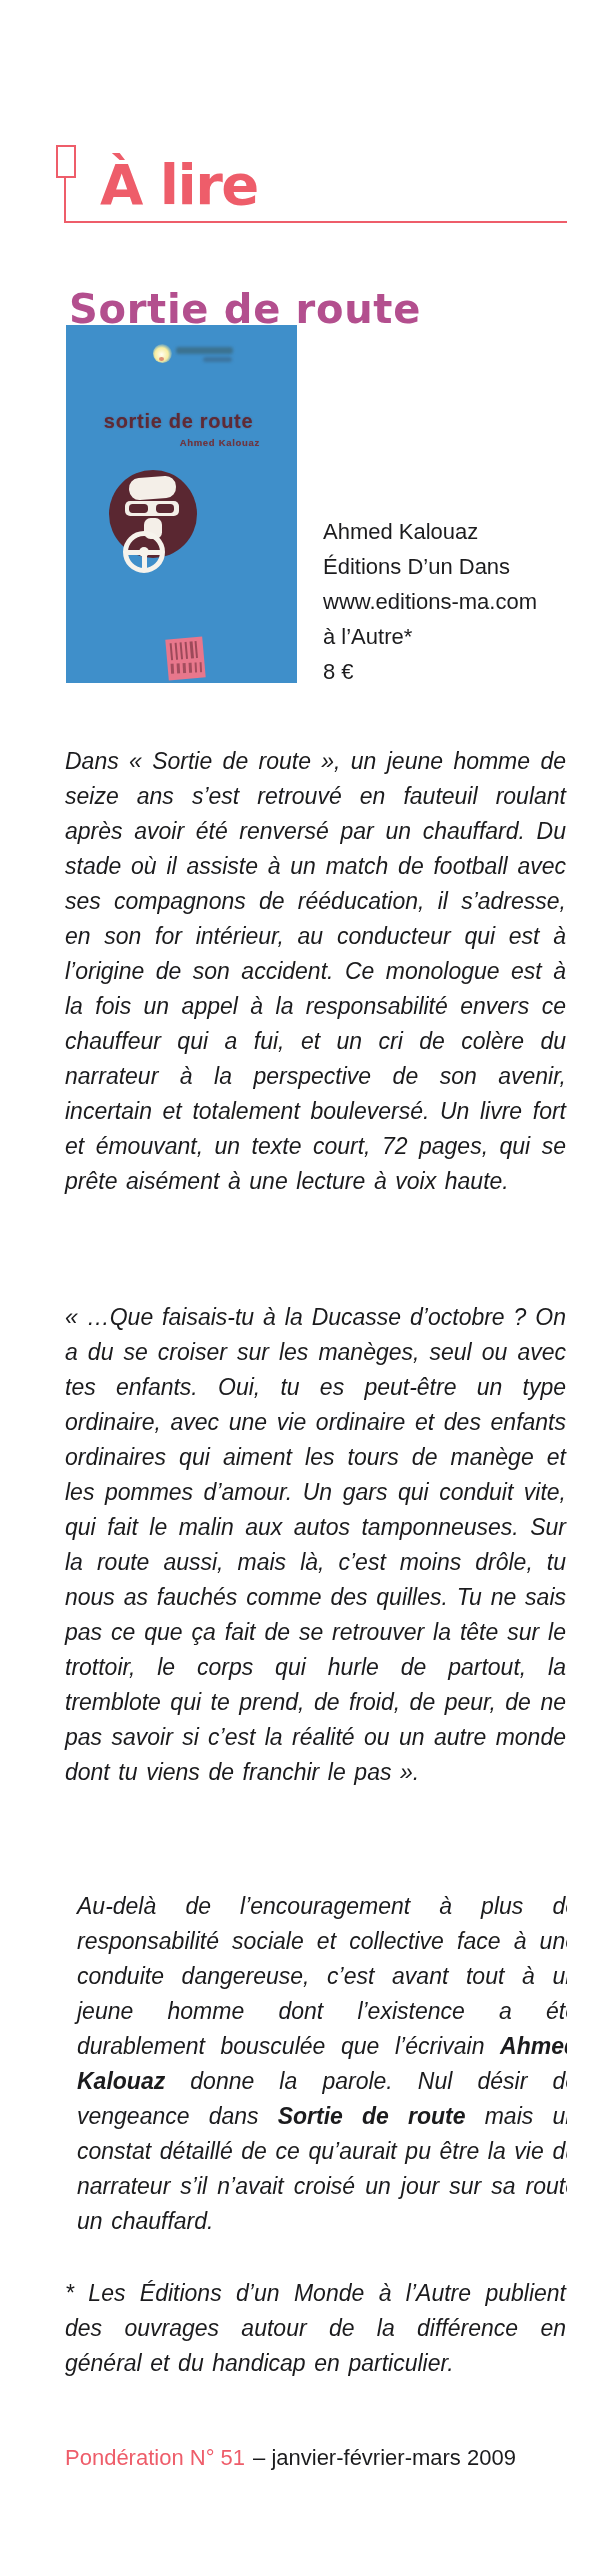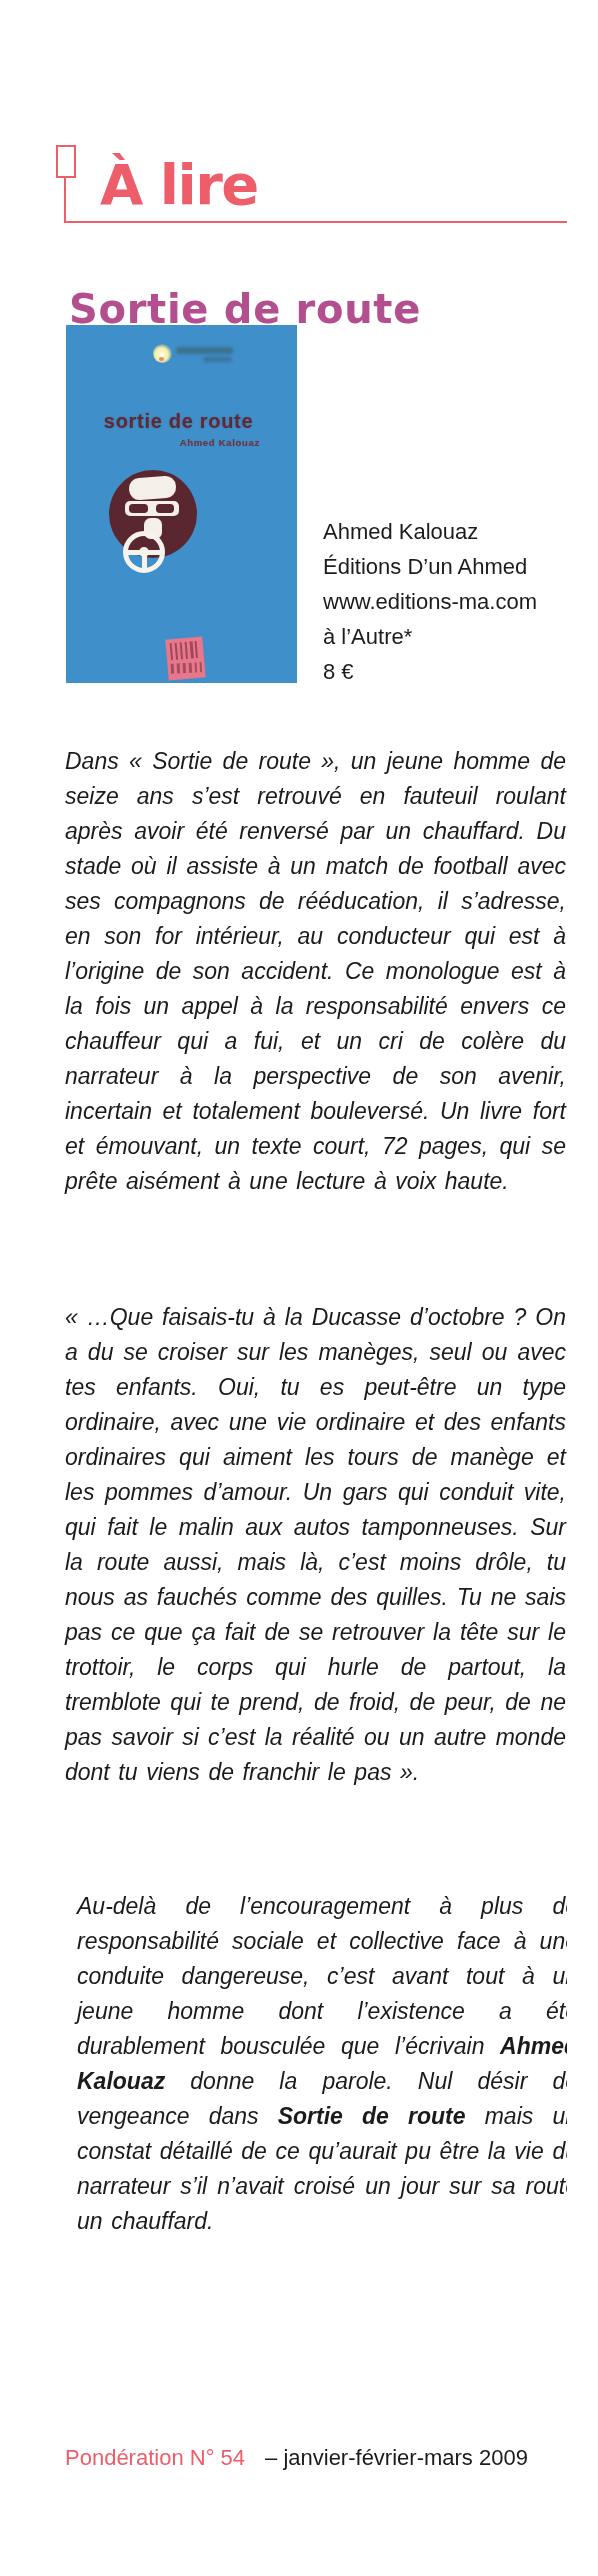--- a/index.html
+++ b/index.html
@@ -116,21 +116,21 @@
   .p2{top:1277px;}
   .p3{top:1866px;margin-left:12px;}
   .footnote{top:2253px;font-style:italic;line-height:35px;}
   .para b{font-weight:bold;}
   
   .footer{
     position:absolute;left:65px;top:2445px;
     font-size:22px;white-space:nowrap;
   }
   .footer-magazine{color:#ee5d6a;}
-  .footer-issue{color:#1b1b1d;margin-left:20px;text-align:right;}
+  .footer-issue{color:#1b1b1d;margin-left:8px;text-align:right;}
 </style>
 </head>
 <body>
 
 <div class="page">
 
   <div class="corner-square"></div>
   <div class="v-line"></div>
   <div class="h-rule"></div>
   <h1 class="header-title">À lire</h1>
@@ -158,31 +158,32 @@
       <div class="wheel-hub"></div>
     </div>
     <div class="stamp">
       <div class="stamp-row1"></div>
       <div class="stamp-row2"></div>
     </div>
   </div>
 
   <div class="book-info">
     <div>Ahmed Kalouaz</div>
-    <div>Éditions D’un Ahmed</div>
+    <div>Éditions D’un Dans</div>
     <div>www.editions-ma.com</div>
     <div>à l’Autre*</div>
     <div>8 €</div>
   </div>
 
   <p class="para p1">Dans « Sortie de route », un jeune homme de seize ans s’est retrouvé en fauteuil roulant après avoir été renversé par un chauffard. Du stade où il assiste à un match de football avec ses compagnons de rééducation, il s’adresse, en son for intérieur, au conducteur qui est à l’origine de son accident. Ce monologue est à la fois un appel à la responsabilité envers ce chauffeur qui a fui, et un cri de colère du narrateur à la perspective de son avenir, incertain et totalement bouleversé. Un livre fort et émouvant, un texte court, 72 pages, qui se prête aisément à une lecture à voix haute.</p>
 
   <p class="para p2">« …Que faisais-tu à la Ducasse d’octobre ? On a du se croiser sur les manèges, seul ou avec tes enfants. Oui, tu es peut-être un type ordinaire, avec une vie ordinaire et des enfants ordinaires qui aiment les tours de manège et les pommes d’amour. Un gars qui conduit vite, qui fait le malin aux autos tamponneuses. Sur la route aussi, mais là, c’est moins drôle, tu nous as fauchés comme des quilles. Tu ne sais pas ce que ça fait de se retrouver la tête sur le trottoir, le corps qui hurle de partout, la tremblote qui te prend, de froid, de peur, de ne pas savoir si c’est la réalité ou un autre monde dont tu viens de franchir le pas ».</p>
 
   <p class="para p3"><span>Au-delà de l’encouragement à plus de responsabilité sociale et collective face à une conduite dangereuse, c’est avant tout à un jeune homme dont l’existence a été durablement bousculée que l’écrivain </span><b>Ahmed Kalouaz</b><span> donne la parole. Nul désir de vengeance dans </span><b>Sortie de route</b><span> mais un constat détaillé de ce qu’aurait pu être la vie du narrateur s’il n’avait croisé un jour sur sa route un chauffard.</span></p>
 
+  <p class="para footnote">* Les Éditions d’un Monde à l’Autre publient des ouvrages autour de la différence en général et du handicap en particulier.</p>
 
   <div class="footer">
-    <span class="footer-magazine">Pondération N° 54</span><span class="footer-issue">– janvier-février-mars 2009</span>
+    <span class="footer-magazine">Pondération N° 51</span><span class="footer-issue">– janvier-février-mars 2009</span>
   </div>
 
 </div>
 
 
 </body></html>

